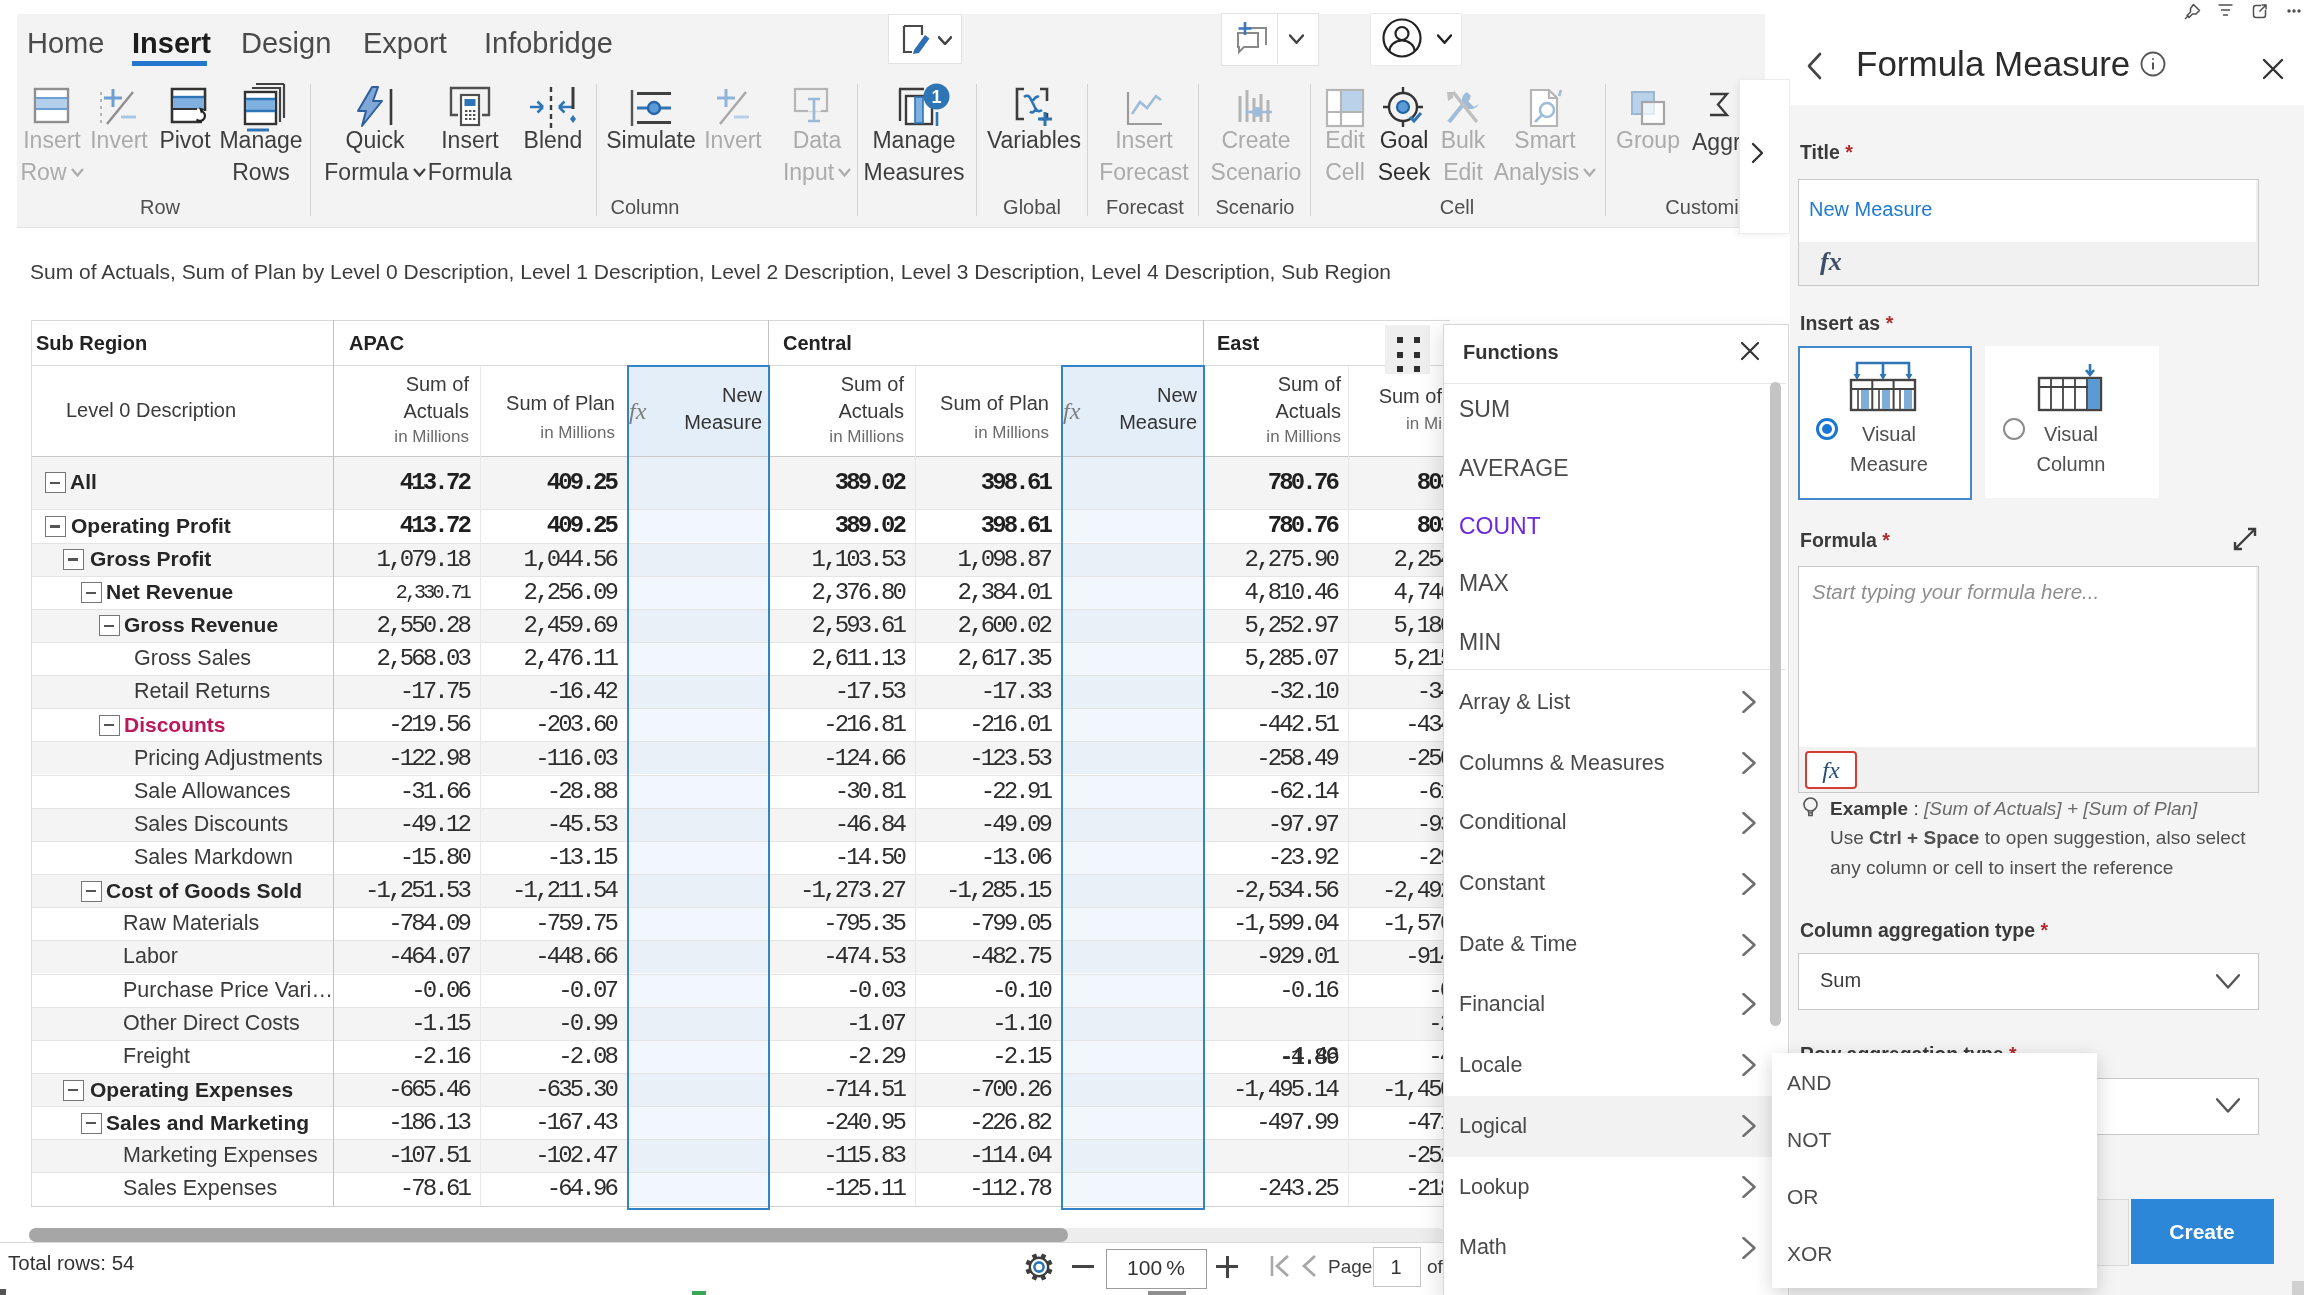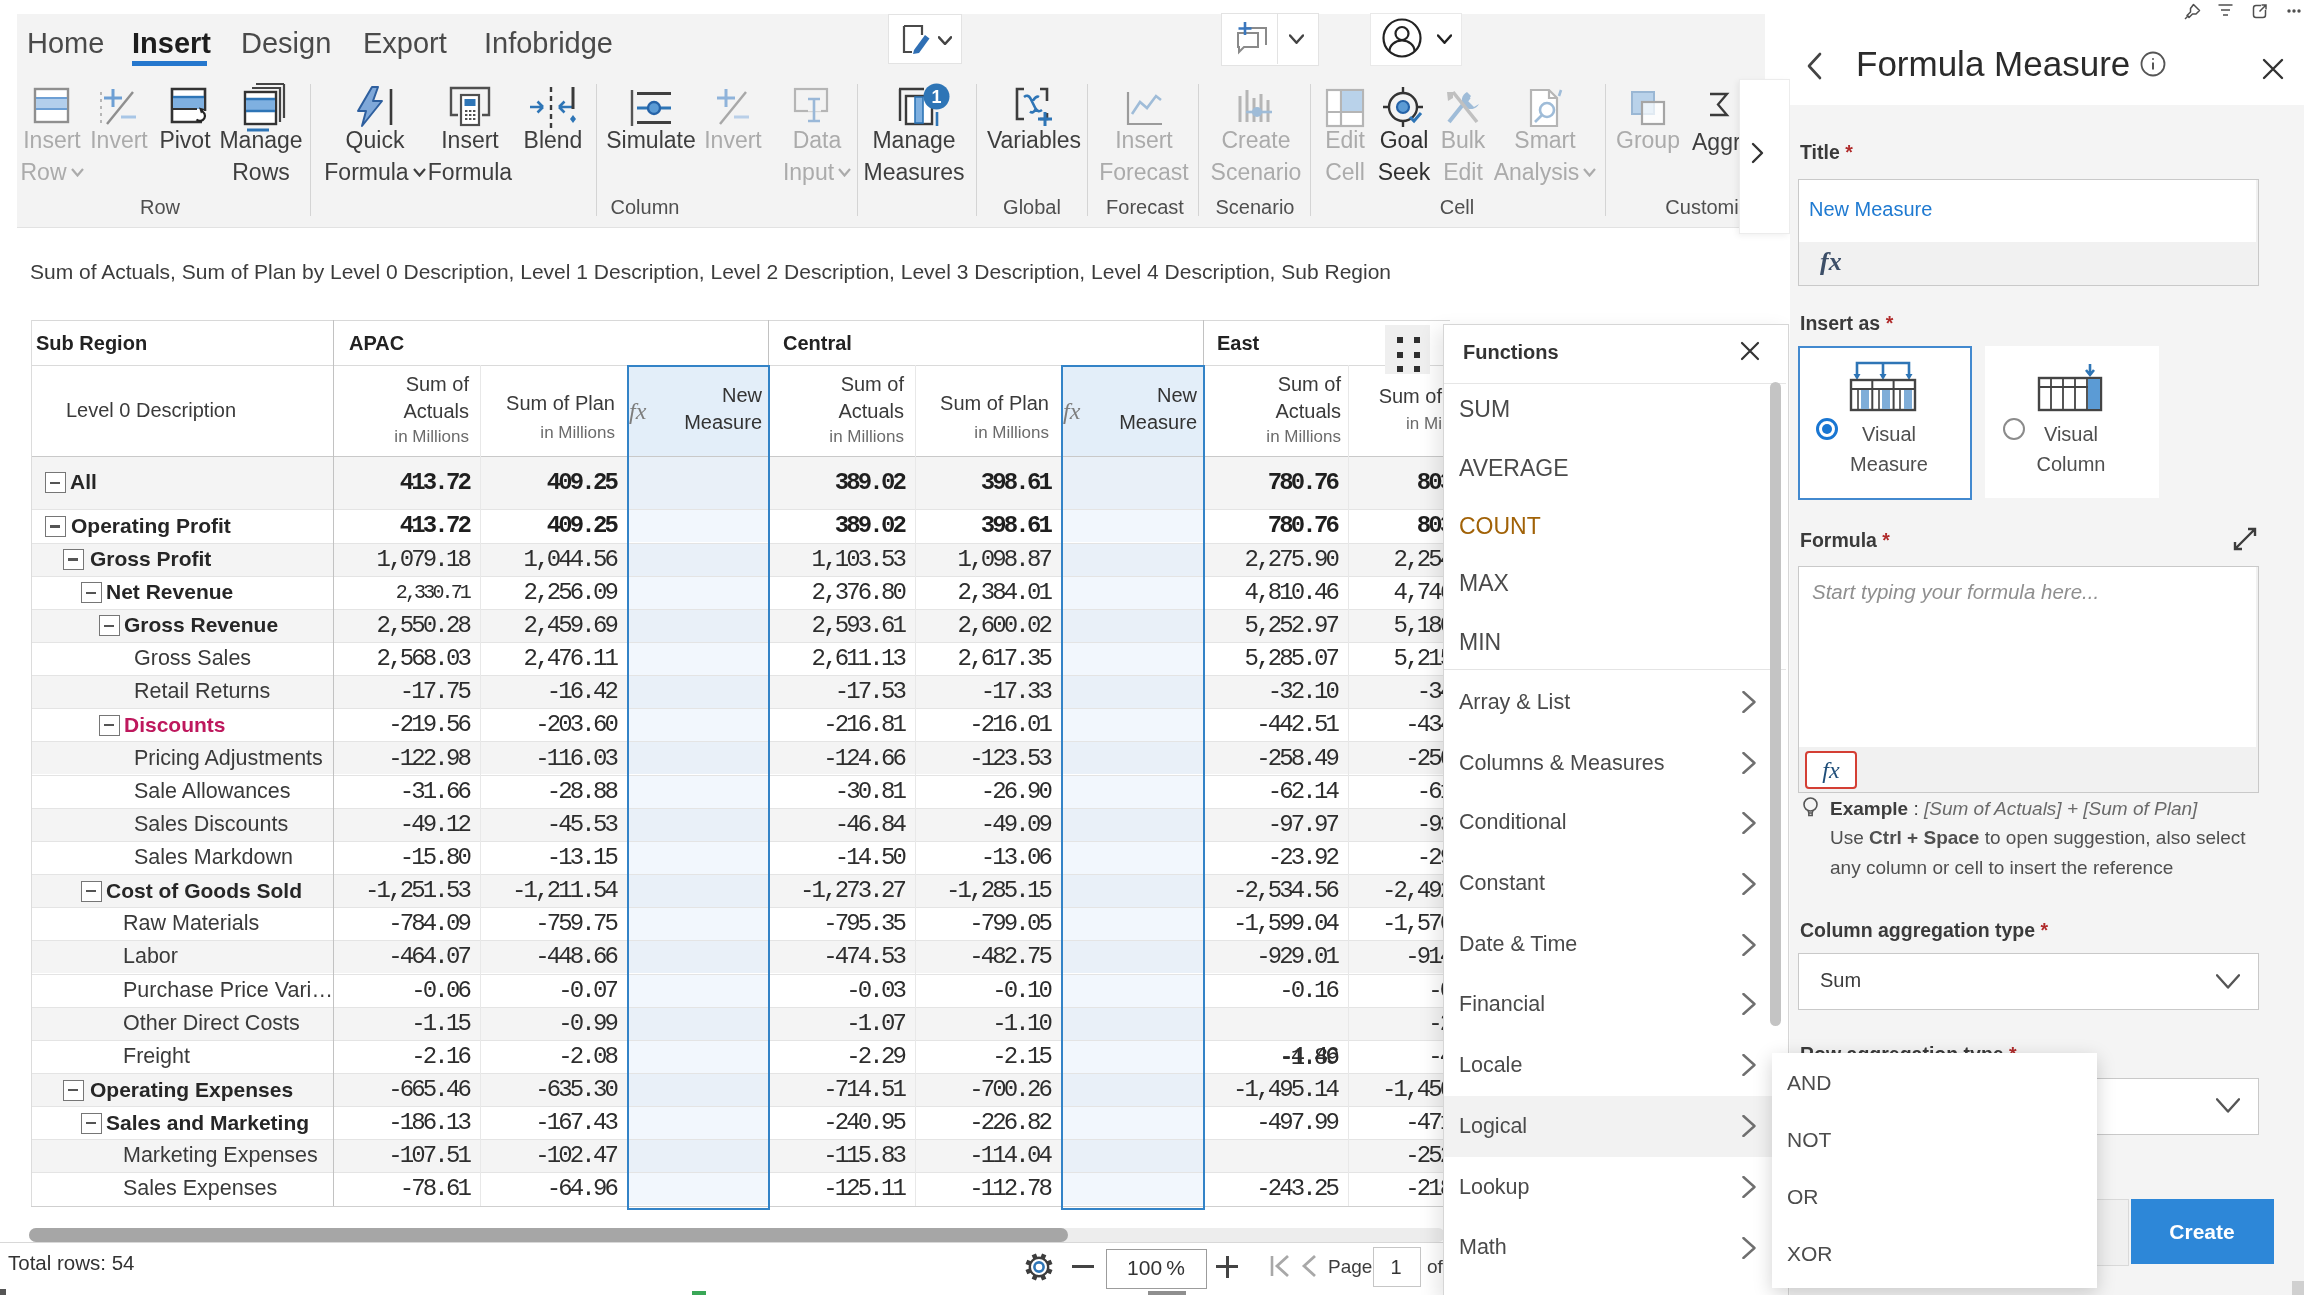--- a/index.html
+++ b/index.html
@@ -420,21 +420,21 @@
 <div class="abs" style="left:49px;top:738.0249999999999px;width:420px;height:40px;font-size:24px;color:#2d2d2d;font-weight:400;display:flex;align-items:center;justify-content:flex-end;white-space:nowrap;font-family:'Liberation Mono',monospace;letter-spacing:-2.85px;margin-right:2.85px;">-122.98</div>
 <div class="abs" style="left:196px;top:738.0249999999999px;width:420px;height:40px;font-size:24px;color:#2d2d2d;font-weight:400;display:flex;align-items:center;justify-content:flex-end;white-space:nowrap;font-family:'Liberation Mono',monospace;letter-spacing:-2.85px;margin-right:2.85px;">-116.03</div>
 <div class="abs" style="left:484px;top:738.0249999999999px;width:420px;height:40px;font-size:24px;color:#2d2d2d;font-weight:400;display:flex;align-items:center;justify-content:flex-end;white-space:nowrap;font-family:'Liberation Mono',monospace;letter-spacing:-2.85px;margin-right:2.85px;">-124.66</div>
 <div class="abs" style="left:630px;top:738.0249999999999px;width:420px;height:40px;font-size:24px;color:#2d2d2d;font-weight:400;display:flex;align-items:center;justify-content:flex-end;white-space:nowrap;font-family:'Liberation Mono',monospace;letter-spacing:-2.85px;margin-right:2.85px;">-123.53</div>
 <div class="abs" style="left:917px;top:738.0249999999999px;width:420px;height:40px;font-size:24px;color:#2d2d2d;font-weight:400;display:flex;align-items:center;justify-content:flex-end;white-space:nowrap;font-family:'Liberation Mono',monospace;letter-spacing:-2.85px;margin-right:2.85px;">-258.49</div>
 <div class="abs" style="left:1066px;top:738.0249999999999px;width:420px;height:40px;font-size:24px;color:#2d2d2d;font-weight:400;display:flex;align-items:center;justify-content:flex-end;white-space:nowrap;font-family:'Liberation Mono',monospace;letter-spacing:-2.85px;margin-right:2.85px;">-250.43</div>
 <div class="abs" style="left:134px;top:771.175px;height:40px;font-size:21.5px;color:#3a3a3a;font-weight:400;display:flex;align-items:center;white-space:nowrap;">Sale Allowances</div>
 <div class="abs" style="left:49px;top:771.175px;width:420px;height:40px;font-size:24px;color:#2d2d2d;font-weight:400;display:flex;align-items:center;justify-content:flex-end;white-space:nowrap;font-family:'Liberation Mono',monospace;letter-spacing:-2.85px;margin-right:2.85px;">-31.66</div>
 <div class="abs" style="left:196px;top:771.175px;width:420px;height:40px;font-size:24px;color:#2d2d2d;font-weight:400;display:flex;align-items:center;justify-content:flex-end;white-space:nowrap;font-family:'Liberation Mono',monospace;letter-spacing:-2.85px;margin-right:2.85px;">-28.88</div>
 <div class="abs" style="left:484px;top:771.175px;width:420px;height:40px;font-size:24px;color:#2d2d2d;font-weight:400;display:flex;align-items:center;justify-content:flex-end;white-space:nowrap;font-family:'Liberation Mono',monospace;letter-spacing:-2.85px;margin-right:2.85px;">-30.81</div>
-<div class="abs" style="left:630px;top:771.175px;width:420px;height:40px;font-size:24px;color:#2d2d2d;font-weight:400;display:flex;align-items:center;justify-content:flex-end;white-space:nowrap;font-family:'Liberation Mono',monospace;letter-spacing:-2.85px;margin-right:2.85px;">-26.90</div>
+<div class="abs" style="left:630px;top:771.175px;width:420px;height:40px;font-size:24px;color:#2d2d2d;font-weight:400;display:flex;align-items:center;justify-content:flex-end;white-space:nowrap;font-family:'Liberation Mono',monospace;letter-spacing:-2.85px;margin-right:2.85px;">-22.91</div>
 <div class="abs" style="left:917px;top:771.175px;width:420px;height:40px;font-size:24px;color:#2d2d2d;font-weight:400;display:flex;align-items:center;justify-content:flex-end;white-space:nowrap;font-family:'Liberation Mono',monospace;letter-spacing:-2.85px;margin-right:2.85px;">-62.14</div>
 <div class="abs" style="left:1066px;top:771.175px;width:420px;height:40px;font-size:24px;color:#2d2d2d;font-weight:400;display:flex;align-items:center;justify-content:flex-end;white-space:nowrap;font-family:'Liberation Mono',monospace;letter-spacing:-2.85px;margin-right:2.85px;">-61.08</div>
 <div class="abs" style="left:134px;top:804.325px;height:40px;font-size:21.5px;color:#3a3a3a;font-weight:400;display:flex;align-items:center;white-space:nowrap;">Sales Discounts</div>
 <div class="abs" style="left:49px;top:804.325px;width:420px;height:40px;font-size:24px;color:#2d2d2d;font-weight:400;display:flex;align-items:center;justify-content:flex-end;white-space:nowrap;font-family:'Liberation Mono',monospace;letter-spacing:-2.85px;margin-right:2.85px;">-49.12</div>
 <div class="abs" style="left:196px;top:804.325px;width:420px;height:40px;font-size:24px;color:#2d2d2d;font-weight:400;display:flex;align-items:center;justify-content:flex-end;white-space:nowrap;font-family:'Liberation Mono',monospace;letter-spacing:-2.85px;margin-right:2.85px;">-45.53</div>
 <div class="abs" style="left:484px;top:804.325px;width:420px;height:40px;font-size:24px;color:#2d2d2d;font-weight:400;display:flex;align-items:center;justify-content:flex-end;white-space:nowrap;font-family:'Liberation Mono',monospace;letter-spacing:-2.85px;margin-right:2.85px;">-46.84</div>
 <div class="abs" style="left:630px;top:804.325px;width:420px;height:40px;font-size:24px;color:#2d2d2d;font-weight:400;display:flex;align-items:center;justify-content:flex-end;white-space:nowrap;font-family:'Liberation Mono',monospace;letter-spacing:-2.85px;margin-right:2.85px;">-49.09</div>
 <div class="abs" style="left:917px;top:804.325px;width:420px;height:40px;font-size:24px;color:#2d2d2d;font-weight:400;display:flex;align-items:center;justify-content:flex-end;white-space:nowrap;font-family:'Liberation Mono',monospace;letter-spacing:-2.85px;margin-right:2.85px;">-97.97</div>
 <div class="abs" style="left:1066px;top:804.325px;width:420px;height:40px;font-size:24px;color:#2d2d2d;font-weight:400;display:flex;align-items:center;justify-content:flex-end;white-space:nowrap;font-family:'Liberation Mono',monospace;letter-spacing:-2.85px;margin-right:2.85px;">-93.33</div>
 <div class="abs" style="left:134px;top:837.4749999999999px;height:40px;font-size:21.5px;color:#3a3a3a;font-weight:400;display:flex;align-items:center;white-space:nowrap;">Sales Markdown</div>
@@ -548,21 +548,21 @@
 <div class="abs" style="left:692px;top:1291px;width:14px;height:4px;background:#3aa757;"></div>
 <div class="abs" style="left:0px;top:1289px;width:6px;height:6px;background:#555;"></div>
 <div class="abs" style="left:1443px;top:324px;width:344px;height:971px;background:#fff;border:1px solid #d6d6d6;box-shadow:-6px 6px 18px rgba(0,0,0,0.10);"></div>
 <div class="abs" style="left:1463px;top:332px;height:40px;font-size:20px;color:#333;font-weight:700;display:flex;align-items:center;white-space:nowrap;">Functions</div>
 <svg class="abs" style="left:1740px;top:341px" width="20" height="20" viewBox="0 0 20 20" fill="none">
       <path d="M2 2 L18 18 M18 2 L2 18" stroke="#333" stroke-width="2.2" stroke-linecap="round"></path>
     </svg>
 <div class="abs" style="left:1444px;top:383px;width:342px;height:1px;background:#e6e6e6;"></div>
 <div class="abs" style="left:1459px;top:389px;height:40px;font-size:23px;color:#4a4a4a;font-weight:400;display:flex;align-items:center;white-space:nowrap;">SUM</div>
 <div class="abs" style="left:1459px;top:448px;height:40px;font-size:23px;color:#4a4a4a;font-weight:400;display:flex;align-items:center;white-space:nowrap;">AVERAGE</div>
-<div class="abs" style="left:1459px;top:506.5px;height:40px;font-size:23px;color:#a16207;font-weight:400;display:flex;align-items:center;white-space:nowrap;">COUNT</div>
+<div class="abs" style="left:1459px;top:506.5px;height:40px;font-size:23px;color:#6d28d9;font-weight:400;display:flex;align-items:center;white-space:nowrap;">COUNT</div>
 <div class="abs" style="left:1459px;top:563px;height:40px;font-size:23px;color:#4a4a4a;font-weight:400;display:flex;align-items:center;white-space:nowrap;">MAX</div>
 <div class="abs" style="left:1459px;top:622px;height:40px;font-size:23px;color:#4a4a4a;font-weight:400;display:flex;align-items:center;white-space:nowrap;">MIN</div>
 <div class="abs" style="left:1444px;top:669px;width:342px;height:1px;background:#e4e4e4;"></div>
 <div class="abs" style="left:1444px;top:1096px;width:342px;height:61px;background:#f2f2f2;"></div>
 <div class="abs" style="left:1459px;top:682px;height:40px;font-size:21.5px;color:#4a4a4a;font-weight:400;display:flex;align-items:center;white-space:nowrap;">Array &amp; List</div>
 <svg class="abs" style="left:1742px;top:691px" width="14" height="22" viewBox="0 0 13.2 22" fill="none">
       <path d="M1 1 L12.100000000000001 11.0 L1 21" stroke="#6f6f6f" stroke-width="2.4" stroke-linecap="round" stroke-linejoin="round"></path>
     </svg>
 <div class="abs" style="left:1459px;top:743px;height:40px;font-size:21.5px;color:#4a4a4a;font-weight:400;display:flex;align-items:center;white-space:nowrap;">Columns &amp; Measures</div>
 <svg class="abs" style="left:1742px;top:752px" width="14" height="22" viewBox="0 0 13.2 22" fill="none">

